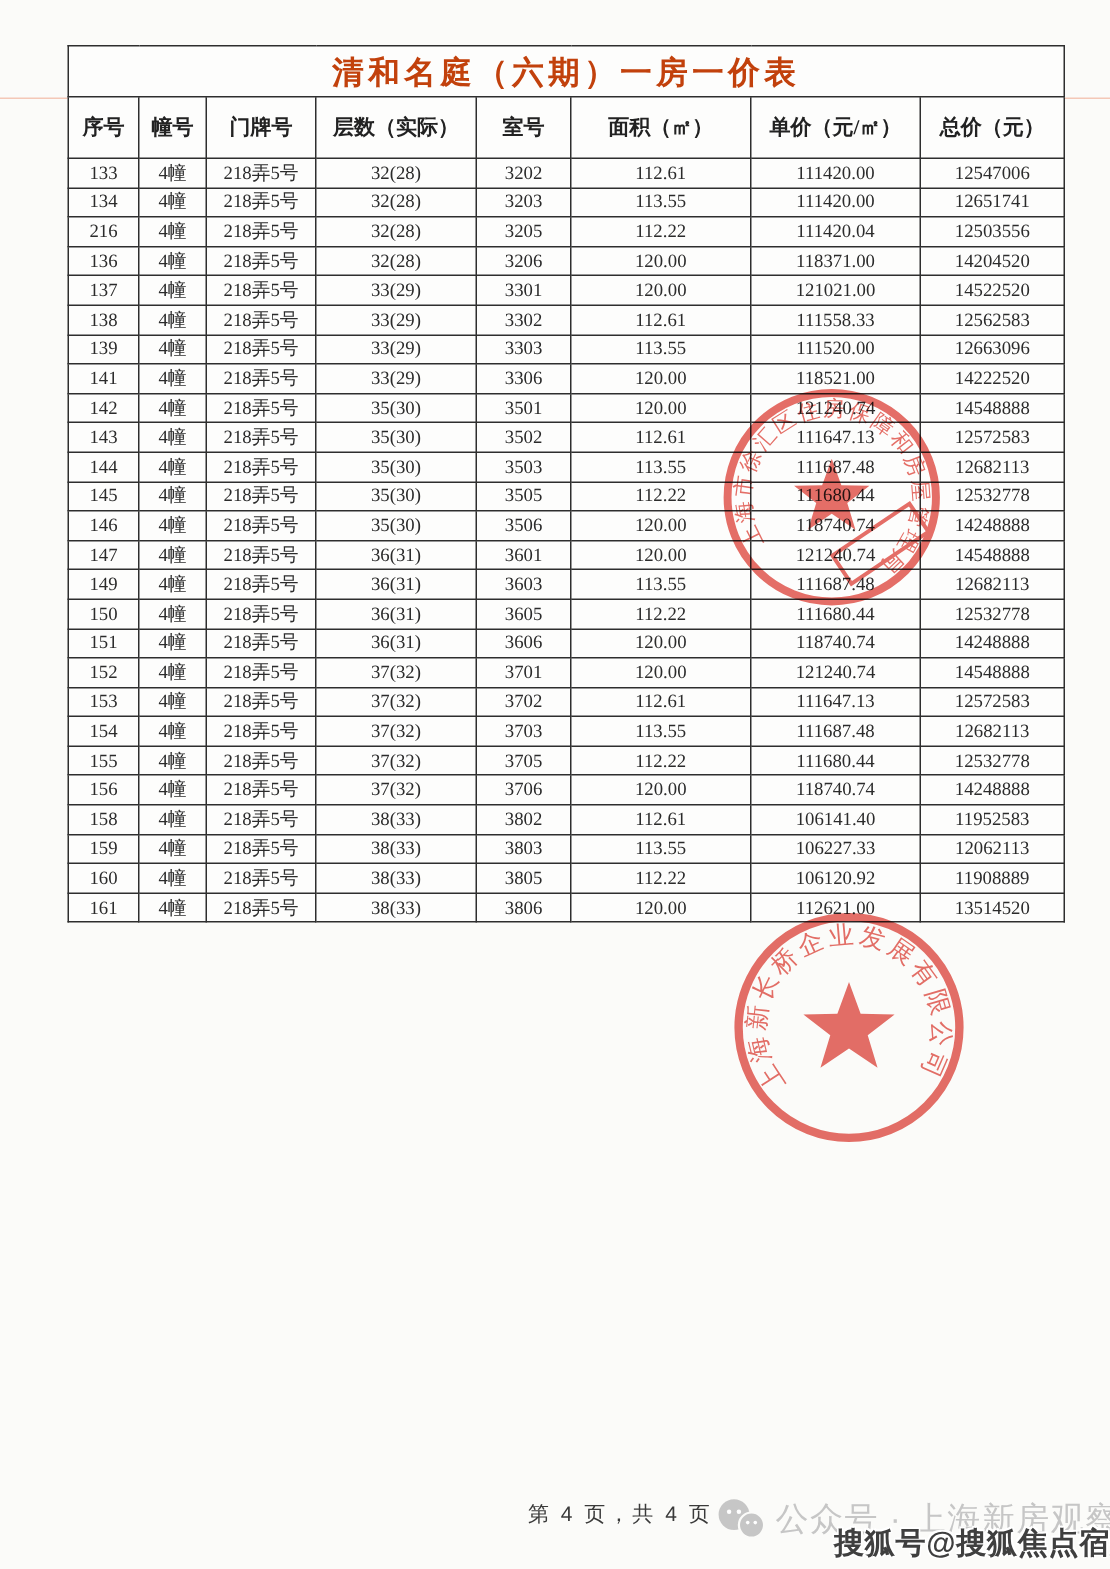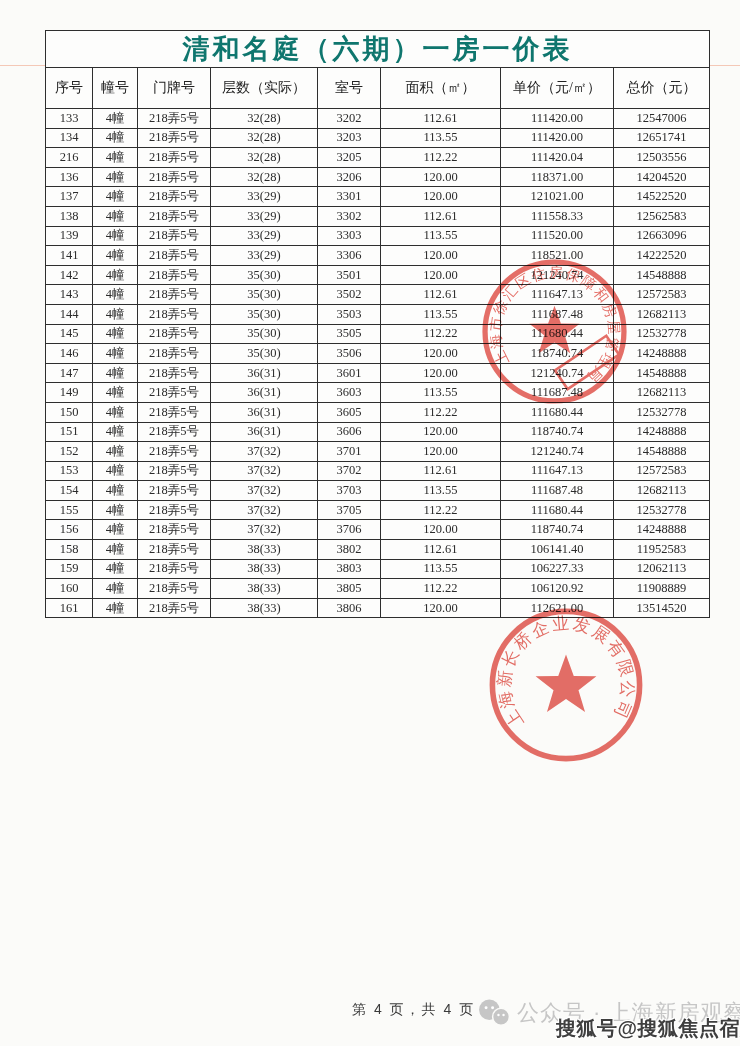--- a/index.html
+++ b/index.html
@@ -17,25 +17,25 @@
     position:absolute;left:45px;top:30px;width:664px;
     border-collapse:collapse;table-layout:fixed;
     background:#fdfdfc;
   }
   .price-table th,.price-table td{
     border:1.5px solid #2e2e2e;
     text-align:center;vertical-align:middle;
     padding:0;overflow:hidden;white-space:nowrap;
   }
   .title-row th{
-    height:33px;font-size:27px;font-weight:bold;letter-spacing:3px;
-    color:#0f766e;
+    height:33px;font-size:21px;font-weight:bold;letter-spacing:3px;
+    color:#c2410c;
   }
   .header-row th{
-    height:40px;font-size:14px;font-weight:normal;color:#222;
+    height:40px;font-size:14px;font-weight:bold;color:#222;
   }
   .data-row{height:19.6px;}
   .data-row td{font-size:12.5px;color:#2b2b2b;}
   .stamp{position:absolute;color:#e2564d;mix-blend-mode:multiply;opacity:.85;}
   .stamp svg{display:block;width:100%;height:100%;}
   .footer-page{
     position:absolute;left:324px;top:1001px;
     font-size:14px;letter-spacing:2px;color:#3a3a3a;
     font-family:"Liberation Sans","DejaVu Sans",sans-serif;
     margin-left:28px;

